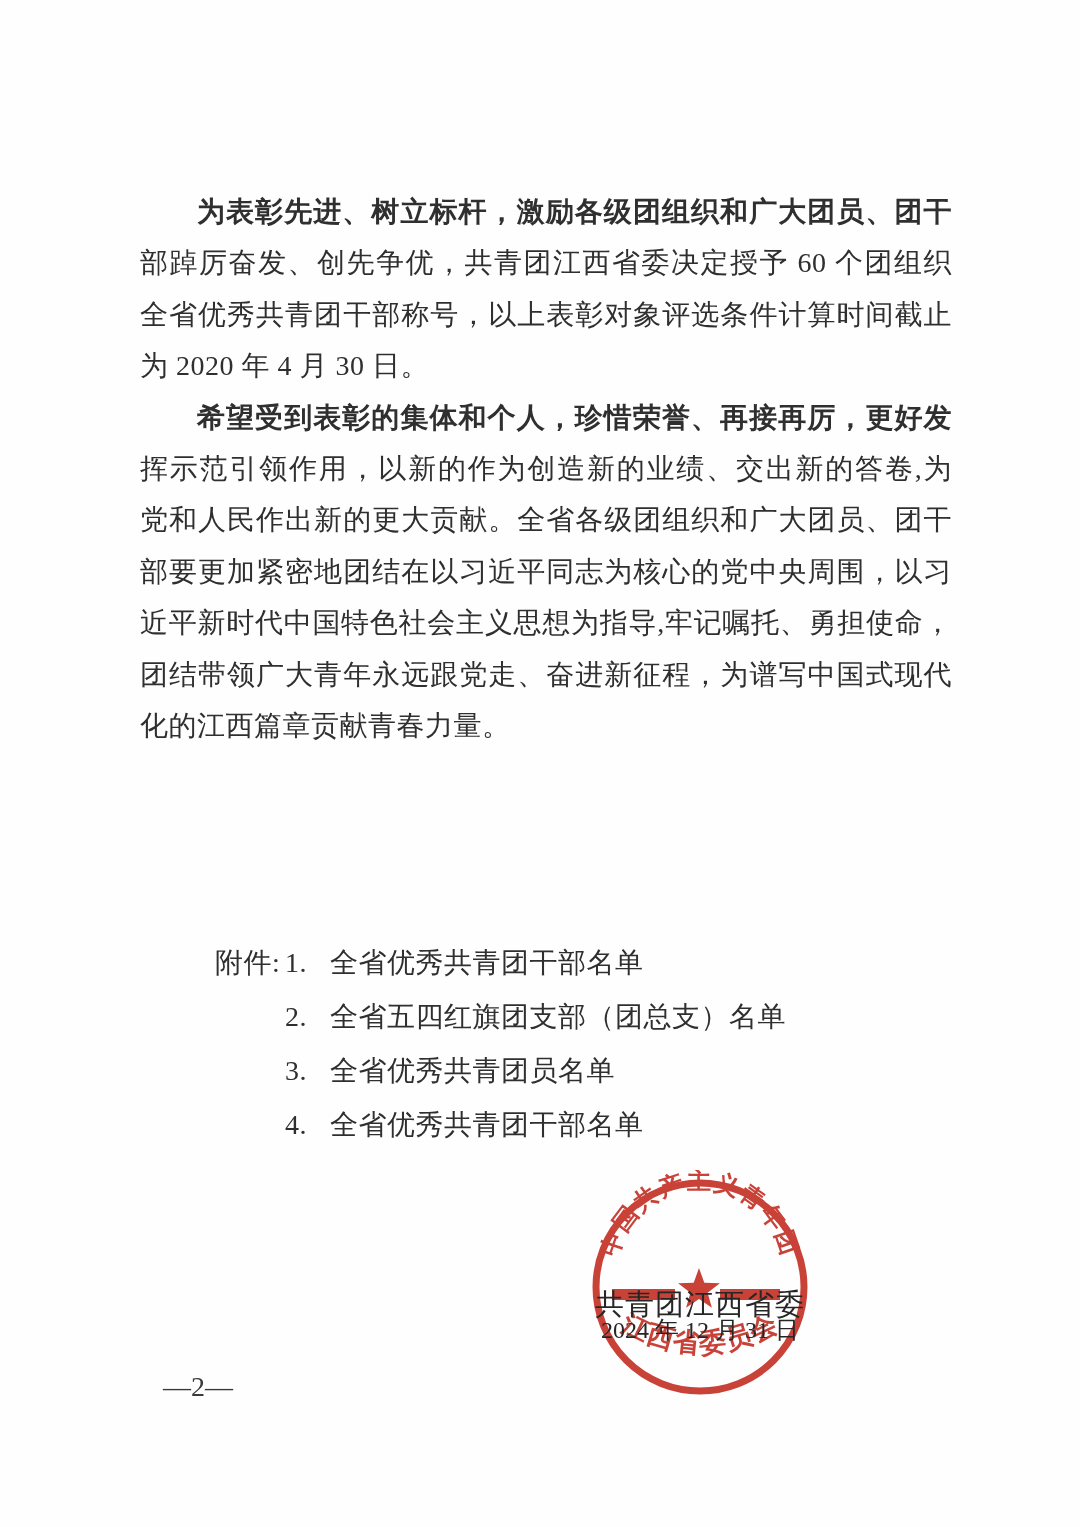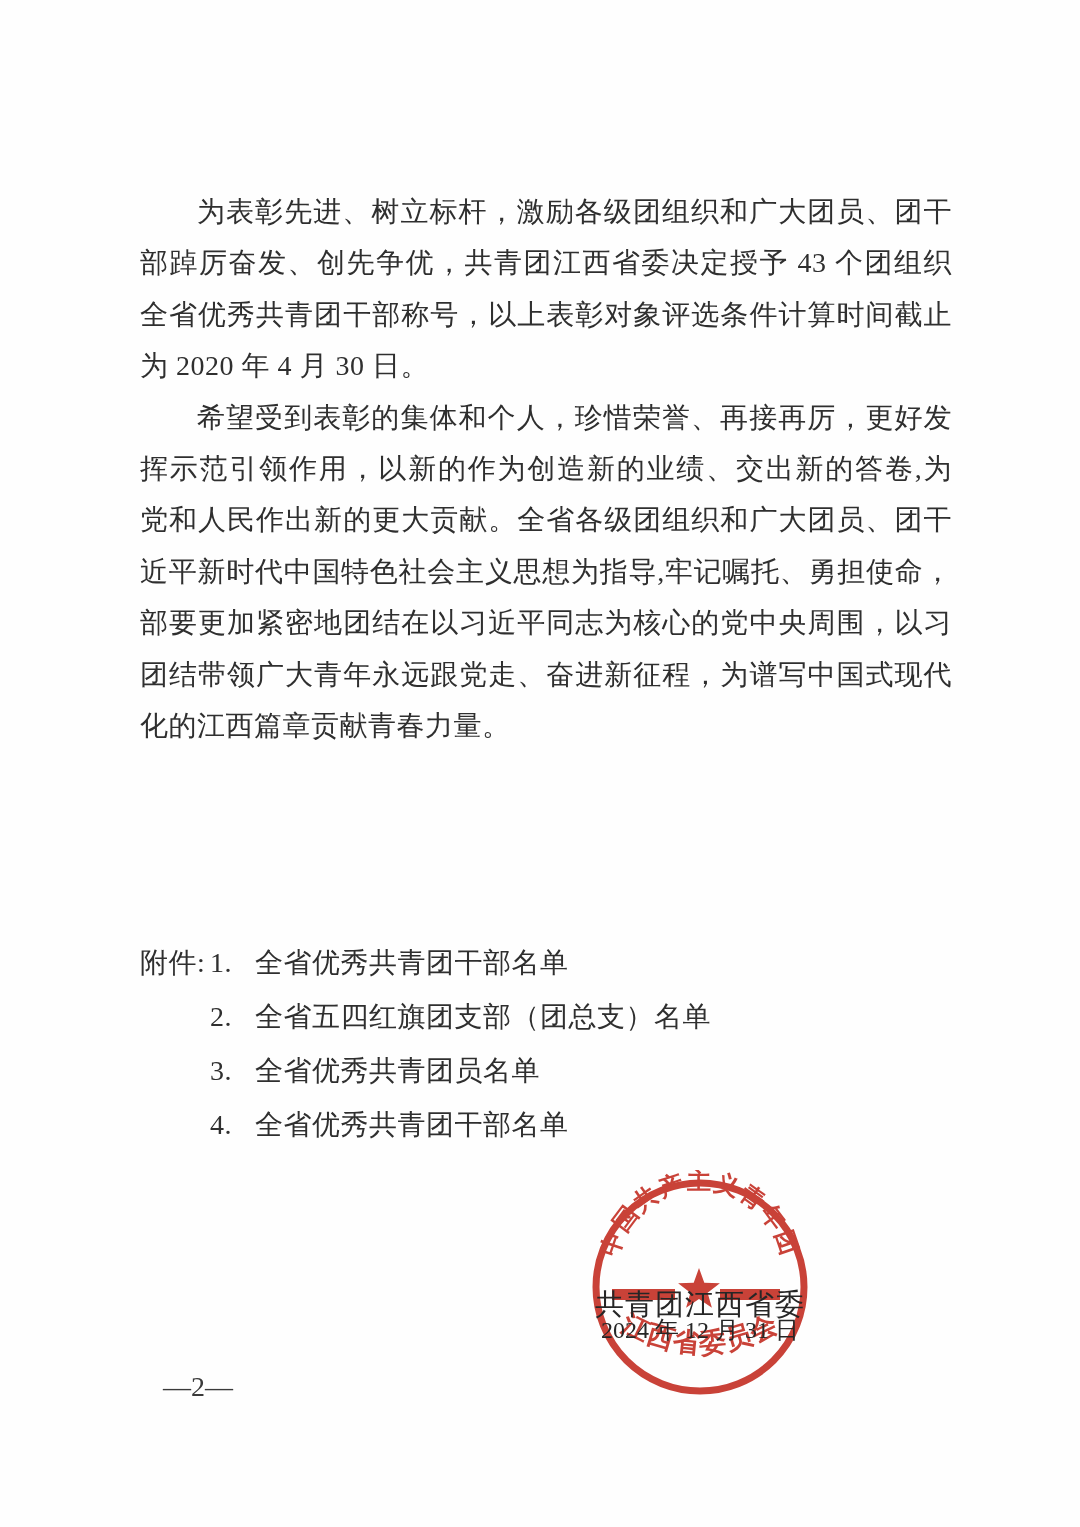--- a/index.html
+++ b/index.html
@@ -28,38 +28,40 @@
     height: 51.4px;
     line-height: 51.4px;
     text-align: justify;
     overflow: hidden;
   }
   .line.justify {
     text-align-last: justify;
   }
   .line.indent {
     text-indent: 57px;
+    font-weight: bold;
   }
   .attachments {
     position: absolute;
     left: 140px;
     top: 936px;
     width: 812px;
     font-size: 28px;
     color: #2f2f2f;
     letter-spacing: 0.5px;
   }
   .att-row {
     height: 54px;
     line-height: 54px;
     white-space: nowrap;
   }
   .att-label {
     display: inline-block;
     width: 70px;
+    margin-left: 75px;
   }
   .att-num {
     display: inline-block;
     width: 45px;
   }
   .seal {
     position: absolute;
     left: 583px;
     top: 1170px;
     width: 240px;
@@ -95,28 +97,28 @@
     color: #3a3a3a;
   }
 </style>
 </head>
 <body>
 
 <div class="page">
 
   <div class="body-text">
     <div class="line justify indent">为表彰先进、树立标杆，激励各级团组织和广大团员、团干</div>
-    <div class="line justify">部踔厉奋发、创先争优，共青团江西省委决定授予 43 个团组织</div>
+    <div class="line justify">部踔厉奋发、创先争优，共青团江西省委决定授予 60 个团组织</div>
     <div class="line justify">全省优秀共青团干部称号，以上表彰对象评选条件计算时间截止</div>
     <div class="line">为 2020 年 4 月 30 日。</div>
     <div class="line justify indent">希望受到表彰的集体和个人，珍惜荣誉、再接再厉，更好发</div>
     <div class="line justify">挥示范引领作用，以新的作为创造新的业绩、交出新的答卷,为</div>
     <div class="line justify">党和人民作出新的更大贡献。全省各级团组织和广大团员、团干</div>
+    <div class="line justify">部要更加紧密地团结在以习近平同志为核心的党中央周围，以习</div>
     <div class="line justify">近平新时代中国特色社会主义思想为指导,牢记嘱托、勇担使命，</div>
-    <div class="line justify">部要更加紧密地团结在以习近平同志为核心的党中央周围，以习</div>
     <div class="line justify">团结带领广大青年永远跟党走、奋进新征程，为谱写中国式现代</div>
     <div class="line">化的江西篇章贡献青春力量。</div>
   </div>
 
   <div class="attachments">
     <div class="att-row">
       <span class="att-label">附件:</span><span class="att-num">1.</span><span class="att-text">全省优秀共青团干部名单</span>
     </div>
     <div class="att-row">
       <span class="att-label"></span><span class="att-num">2.</span><span class="att-text">全省五四红旗团支部（团总支）名单</span>

